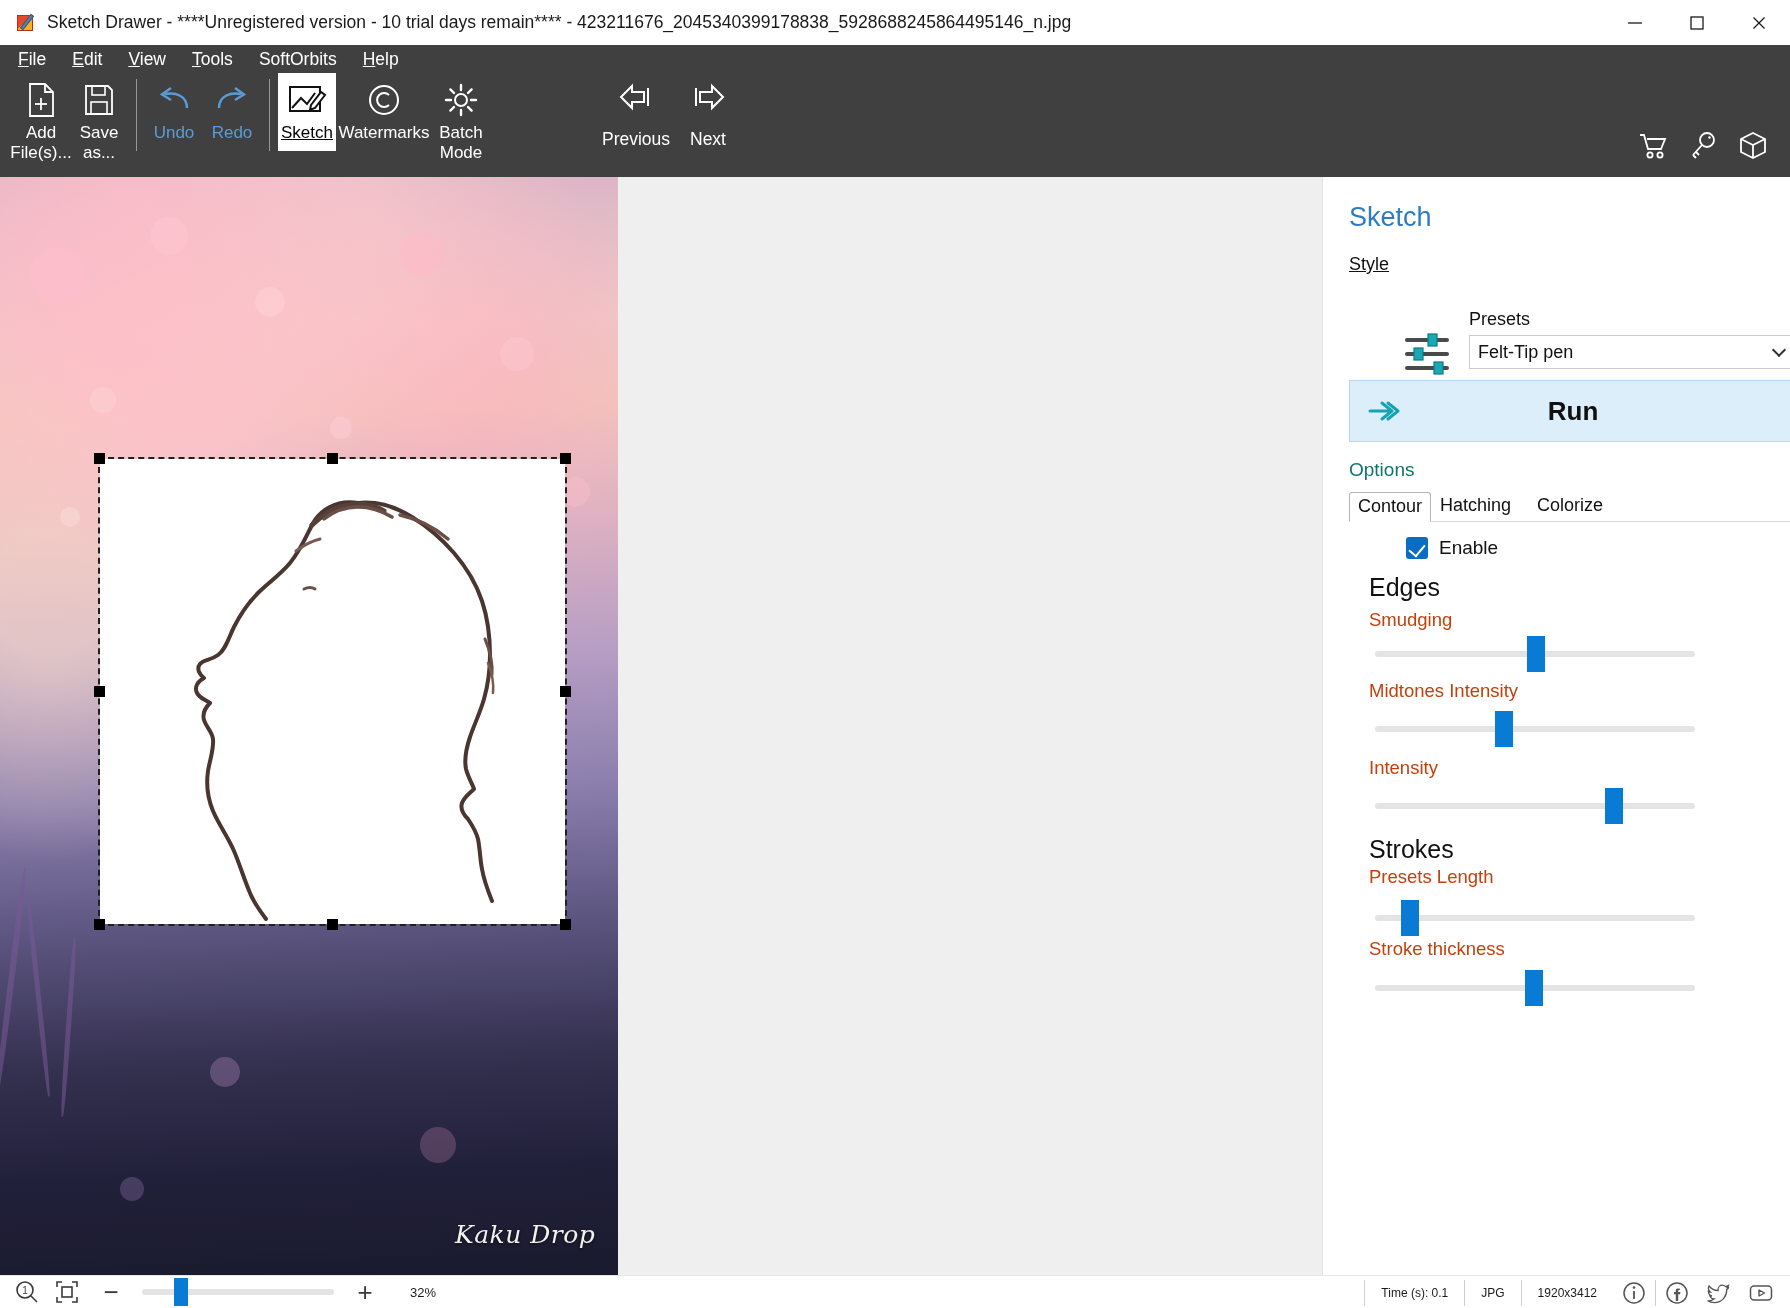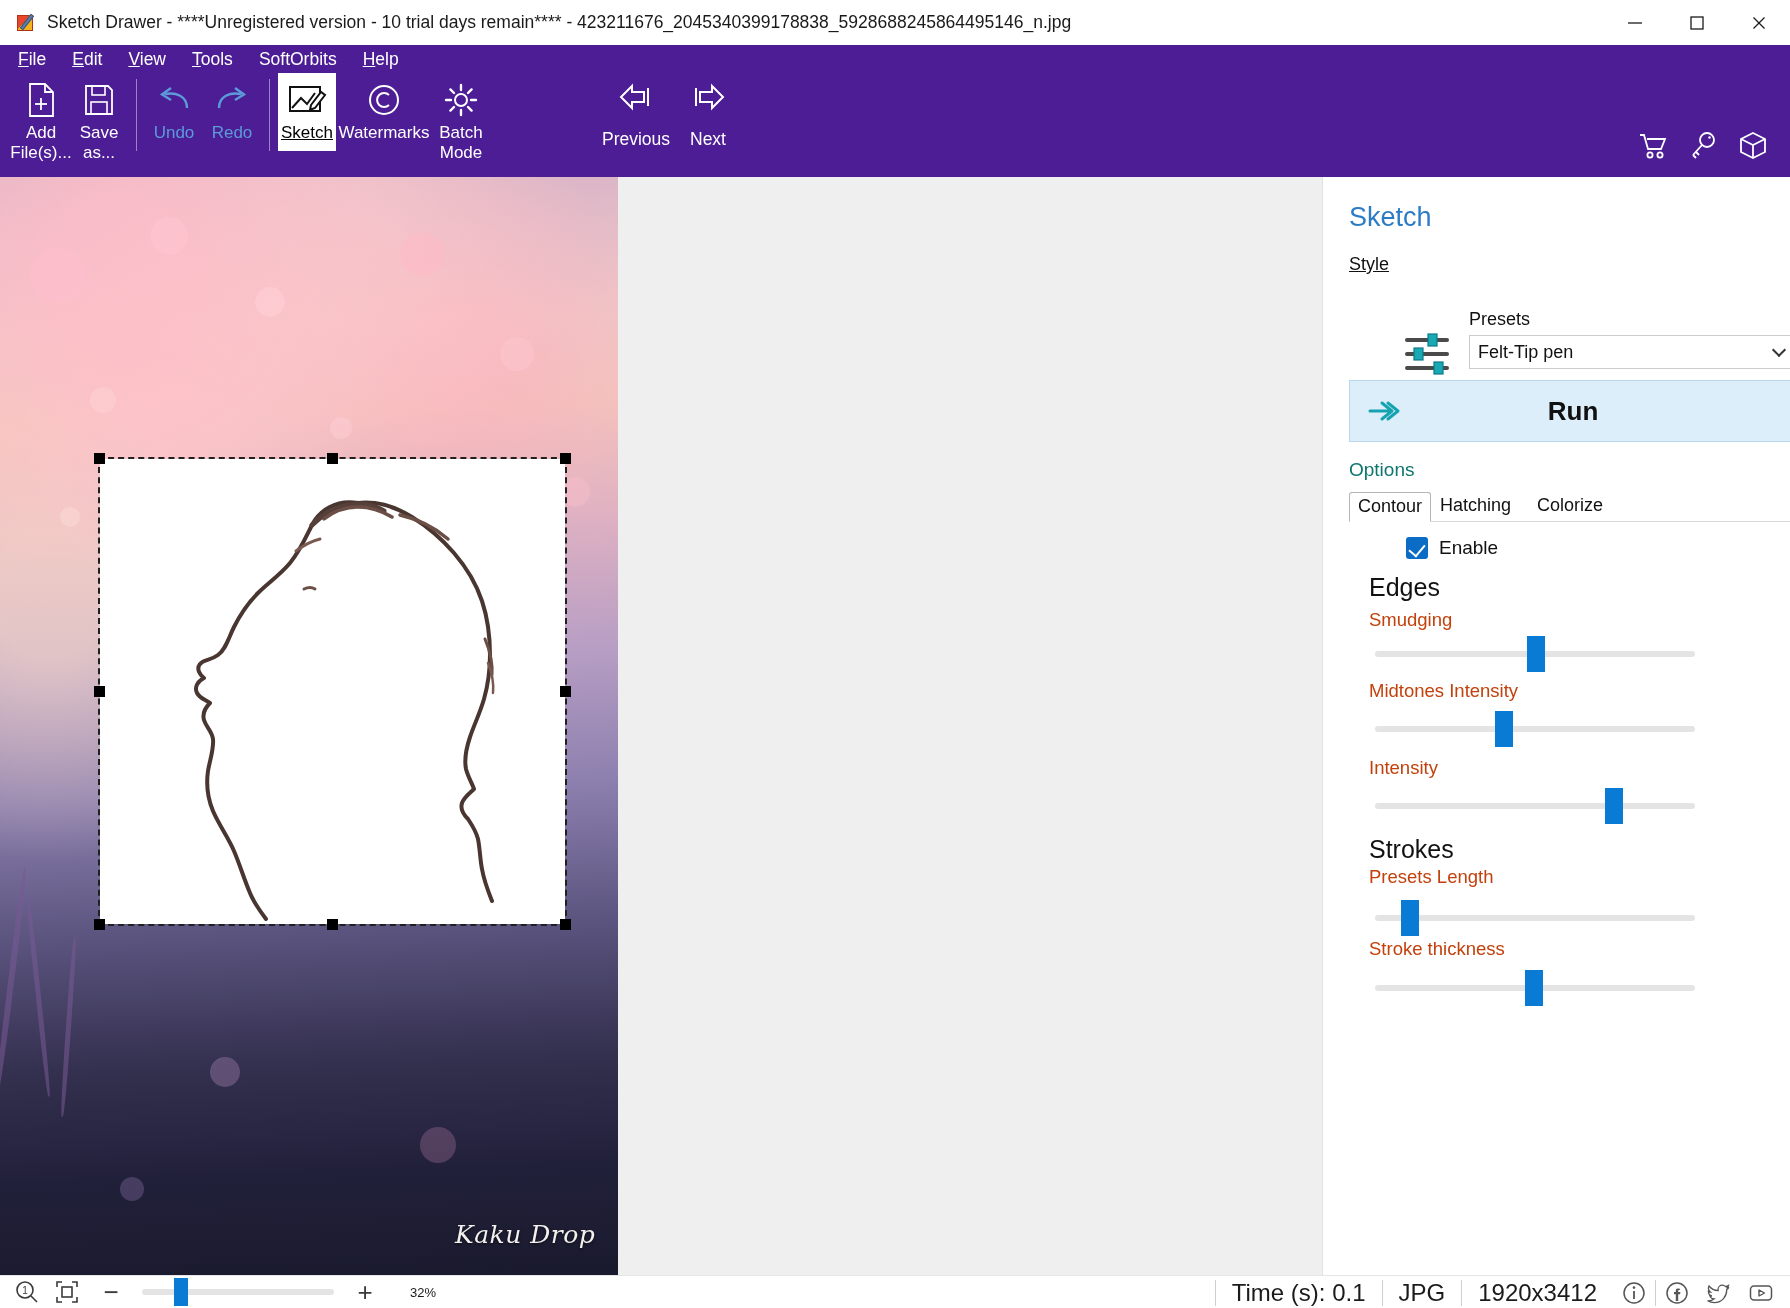--- a/index.html
+++ b/index.html
@@ -24,21 +24,21 @@
     background:#5f7ea8; transform: rotate(38deg); border:1px solid #3d5576; }
   .titletext { font-size: 17.5px; color: #1a1a1a; white-space: nowrap; }
   .wincontrols { position: absolute; right: 0; top: 0; height: 45px; display: flex; }
   .wbtn { width: 62px; height: 45px; display:flex; align-items:center; justify-content:center;
           color:#1b1b1b; }
   .wbtn svg { display:block; }
 
   
   .ribbon {
     position: absolute; top: 45px; left: 0; width: 1790px; height: 132px;
-    background: #4c1d95;
+    background: #404040;
   }
   .menubar { position:absolute; top:0; left:0; height:28px; display:flex; align-items:center; padding-left:18px; }
   .menuitem { color:#ffffff; font-size:17.5px; margin-right: 26px; cursor: default; }
   .menuitem u { text-decoration: underline; }
 
   .tools { position:absolute; top:28px; left:12px; height:104px; display:flex; align-items:flex-start; }
   .tool {
     width: 58px; min-width:58px; height: 100px; display:flex; flex-direction:column;
     align-items:center; color:#ffffff; padding-top:6px; cursor:default;
   }
@@ -149,21 +149,21 @@
     background:#ffffff; border-top:1px solid #e6e6e6; display:flex; align-items:center;
   }
   .sb-icon { width:26px; height:26px; margin-left:14px; color:#3a3a3a; }
   .zoom-minus, .zoom-plus { width:30px; height:26px; color:#3a3a3a; margin-left:16px;
     display:flex; align-items:center; justify-content:center; }
   .zoomslider { position:relative; width:192px; height:22px; margin-left:16px; }
   .zoomslider .ztrack { position:absolute; left:0; top:8px; width:100%; height:6px; background:#e4e4e4; border-radius:3px; }
   .zoomslider .zthumb { position:absolute; left:32px; top:-3px; width:14px; height:28px; background:#0a7bd4; }
   .zoomval { font-size:13px; color:#1b1b1b; margin-left:30px; }
   .sb-right { position:absolute; right: 8px; top:0; height:33px; display:flex; align-items:center; }
-  .sb-cell { font-size:24px; color:#1b1b1b; padding: 0 16px; height:26px; display:flex; align-items:center; }
+  .sb-cell { font-size:12px; color:#1b1b1b; padding: 0 16px; height:26px; display:flex; align-items:center; }
   .sb-sep { width:1px; height:26px; background:#cfcfcf; }
   .sb-soc { width:26px; height:26px; margin: 0 8px; color:#555; }
 </style>
 </head>
 <body>
 
 <div id="app">
 
   <div class="titlebar">
     <div class="title-icon">

